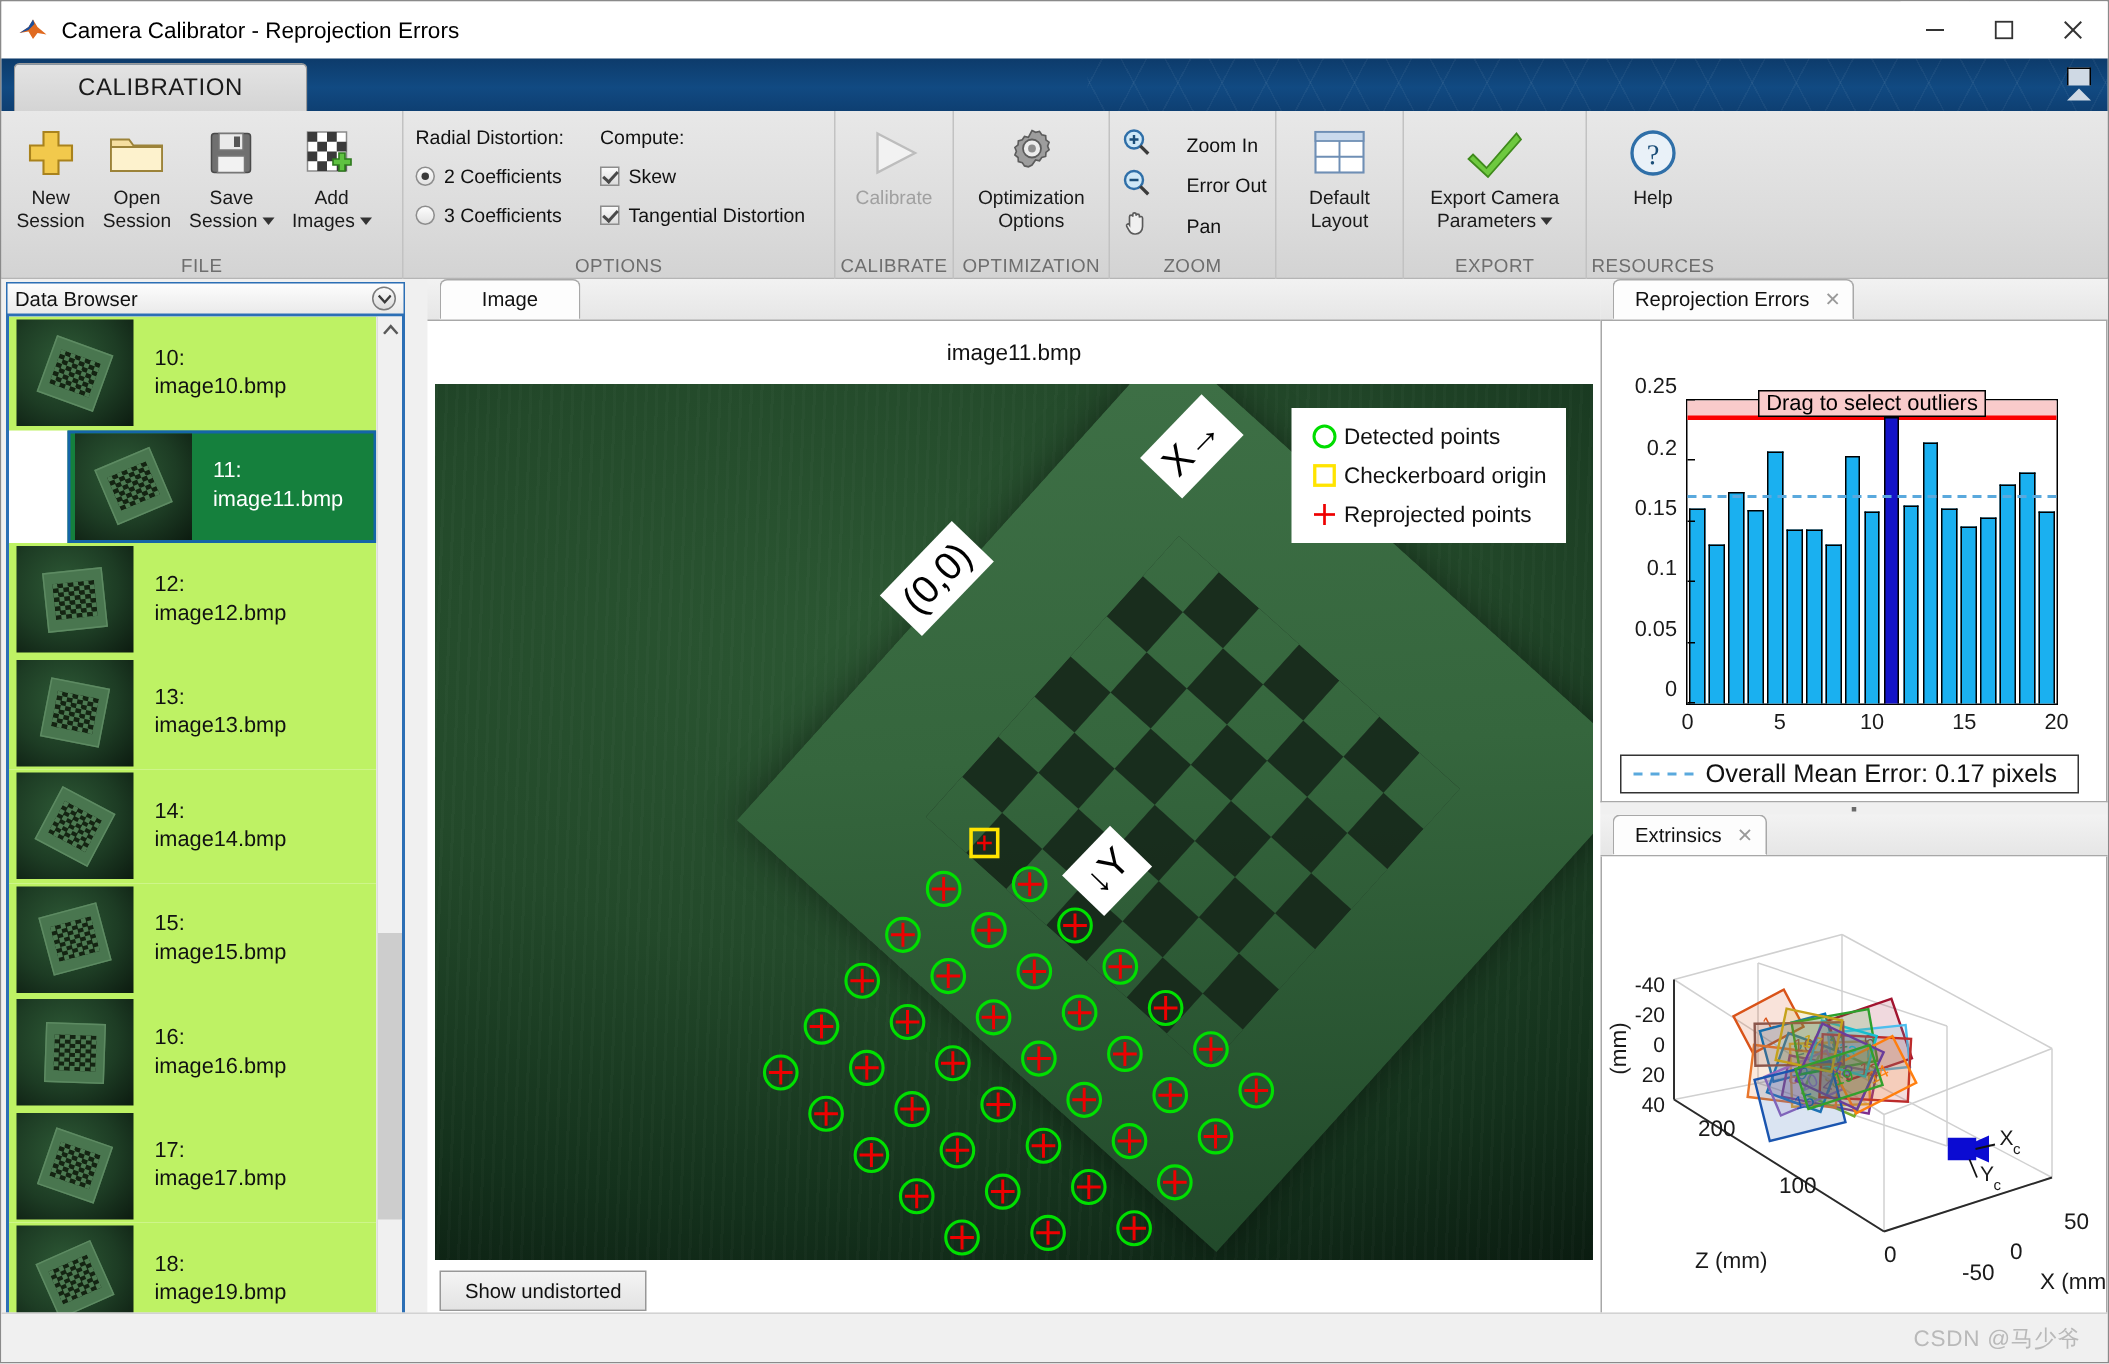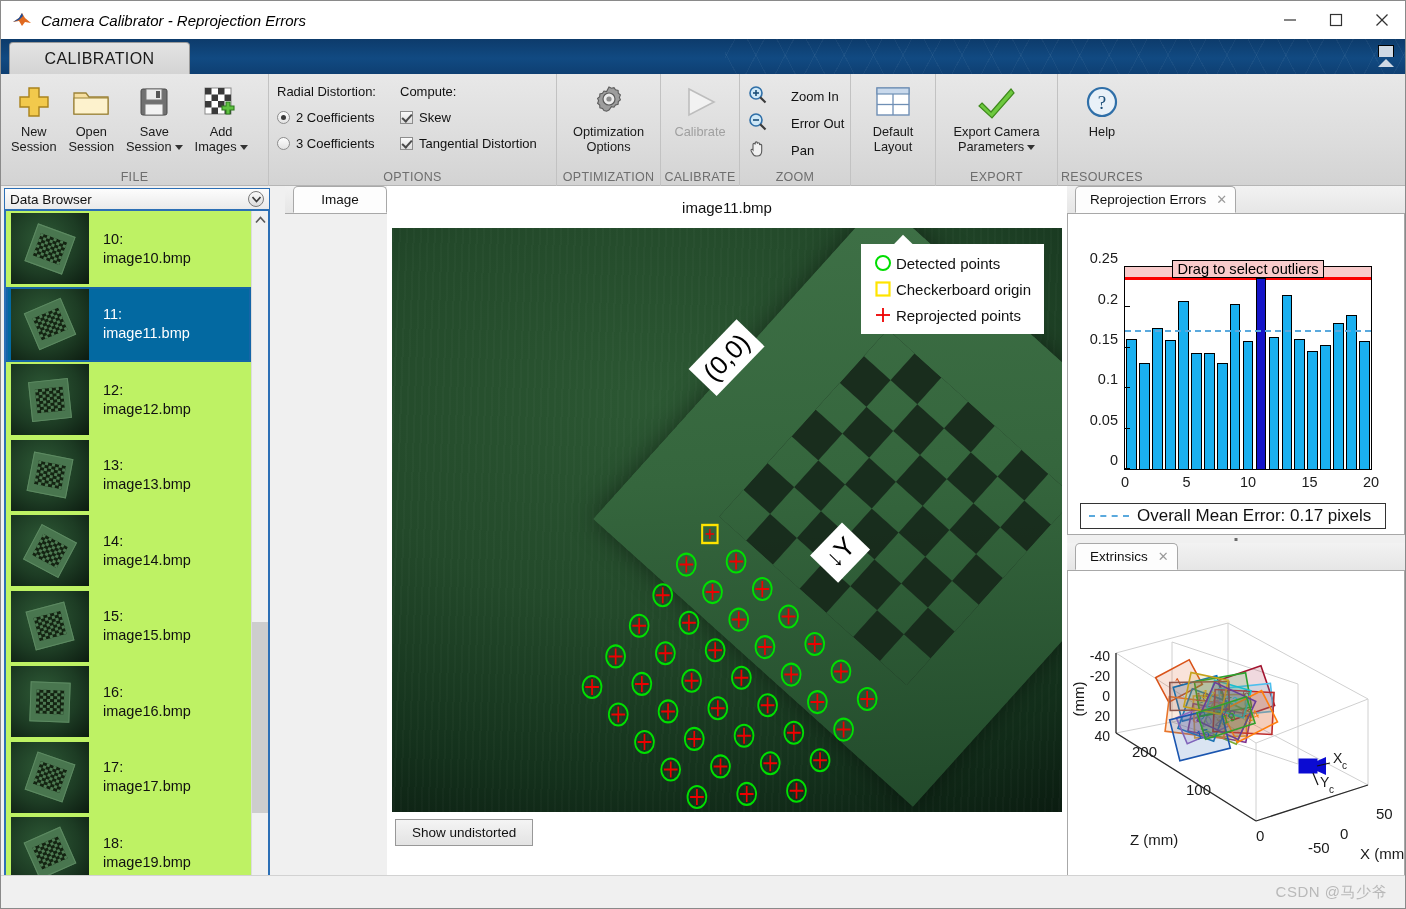--- a/index.html
+++ b/index.html
@@ -17,21 +17,21 @@
   }
 
   
   .titlebar {
     position: absolute; left: 0; top: 0; width: 1404px; height: 38px;
     background: #ffffff;
     display: flex; align-items: center;
   }
   .title-logo { margin-left: 10px; width: 22px; height: 22px; position: relative; }
   .title-text {
-    font-size: 15px; color: #000; margin-left: 8px; white-space: nowrap; font-style: italic;
+    font-size: 15px; color: #000; margin-left: 8px; white-space: nowrap;
   }
   .win-btns { margin-left: auto; display: flex; height: 38px; }
   .win-btn {
     width: 46px; height: 38px; display: flex; align-items: center; justify-content: center;
     font-size: 15px; color: #333; background: #ffffff;
   }
   .win-btn svg { display: block; }
 
   
   .ribbon-tabstrip {
@@ -39,21 +39,21 @@
     background: linear-gradient(180deg, #0d3b6b 0%, #114a82 55%, #0e3f72 100%);
     overflow: hidden;
   }
   .ribbon-tabstrip::after {
     content: ""; position: absolute; right: 0; top: -30px; width: 680px; height: 100px;
     background-image:
       repeating-linear-gradient(62deg, rgba(255,255,255,.045) 0 1px, transparent 1px 26px),
       repeating-linear-gradient(-62deg, rgba(255,255,255,.045) 0 1px, transparent 1px 26px);
   }
   .ribbon-tab {
-    position: absolute; left: 8px; top: 3px; width: 181px; height: 32px;
+    position: absolute; left: 8px; top: 3px; width: 196px; height: 32px;
     background: linear-gradient(180deg, #e3e3e3 0%, #d4d4d4 100%);
     border: 1px solid #9a9a9a; border-bottom: none;
     border-radius: 4px 4px 0 0;
     display: flex; align-items: center; justify-content: center;
     font-size: 16px; color: #1a1a1a; letter-spacing: .4px;
   }
   .ribbon-collapse {
     position: absolute; right: 8px; top: 6px; width: 22px; height: 22px;
     display: flex; flex-direction: column; align-items: center; justify-content: center;
     cursor: pointer;
@@ -146,21 +146,21 @@
   }
   .browser-list-wrap {
     flex: 1; margin: 0 3px 4px 3px; border: 2px solid #2c6fb5; border-top: 1px solid #2c6fb5;
     background: #fff; position: relative; display: flex; overflow: hidden;
   }
   .browser-list { flex: 1; overflow: hidden; }
   .brow {
     height: 75.5px; display: flex; align-items: center; background: #bef264;
     cursor: pointer;
   }
-  .brow.sel { background: #0369a1; outline: 2px solid #1565a8; outline-offset: -2px; }
+  .brow.sel { background: #15803d; outline: 2px solid #1565a8; outline-offset: -2px; margin-left: 39px; }
   .brow .thumb {
     width: 78px; height: 71px; margin: 2px 0 2px 5px; flex: none;
     position: relative; overflow: hidden;
     background: radial-gradient(ellipse at 42% 38%, #2e5a36 0%, #1d3c24 55%, #0c1b10 100%);
   }
   .brow .thumb .plate {
     position: absolute; left: 50%; top: 50%; width: 40px; height: 40px;
     background: #49764f; border: 1px solid #5d8a62;
   }
   .brow .thumb .cb {
@@ -185,21 +185,21 @@
   }
   .vscroll .track { flex: 1; position: relative; background: #f0f0f0; }
   .vscroll .thumbbar {
     position: absolute; left: 0; width: 17px; top: 60%; height: 29%;
     background: #cdcdcd; cursor: pointer;
   }
 
   
   .center {
     flex: 1; height: 722px; position: relative;
-    display: flex; flex-direction: row; background: #f0f0f0; padding-left: 12px;
+    display: flex; flex-direction: column; background: #f0f0f0; padding-left: 12px;
   }
   .tabbar {
     height: 28px; position: relative;
     border-bottom: 1px solid #a8a8a8;
     background: linear-gradient(180deg,#f2f2f2,#e6e6e6);
     display: flex; align-items: flex-end; padding-left: 8px;
   }
   .tab {
     height: 27px; min-width: 94px; padding: 0 16px;
     background: #fdfdfd; border: 1px solid #a8a8a8; border-bottom: 1px solid #fdfdfd;
@@ -452,48 +452,48 @@
           </div>
           <div class="opt-row">
             <span class="cbx on"></span>
             <span>Tangential Distortion</span>
           </div>
         </div>
       </div>
       <div class="rgroup-label">OPTIONS</div>
     </div>
 
+    <div class="rgroup" style="width:79px;">
+      <div class="rgroup-body" style="justify-content:center;">
+        <div class="rbtn disabled">
+          <span class="ico">
+            <svg width="38" height="36" viewBox="0 0 38 36">
+              <path d="M8 5 L33 18 L8 31 Z" fill="#f2f2f2" stroke="#bdbdbd" stroke-width="1.6"></path>
+            </svg>
+          </span>
+          <span class="lbl">Calibrate</span>
+        </div>
+      </div>
+      <div class="rgroup-label">CALIBRATE</div>
+    </div>
+
     <div class="rgroup" style="width:104px;">
       <div class="rgroup-body" style="justify-content:center;">
         <div class="rbtn">
           <span class="ico">
             <svg width="36" height="36" viewBox="0 0 36 36">
               <path d="M18 3 l2.4 1.2 2.6-.6 1.5 2.2 2.6.7.2 2.7 2.1 1.7-1 2.5 1 2.5-2.1 1.7-.2 2.7-2.6.7-1.5 2.2-2.6-.6L18 26l-2.4 1.2-2.6-.6-1.5-2.2-2.6-.7-.2-2.7L6.6 19.3l1-2.5-1-2.5 2.1-1.7.2-2.7 2.6-.7 1.5-2.2 2.6.6z" fill="#9d9d9d" stroke="#5c5c5c" stroke-width="1.1"></path>
               <circle cx="18" cy="15" r="6" fill="#ececec" stroke="#5c5c5c" stroke-width="1.2"></circle>
               <circle cx="18" cy="15" r="2.6" fill="#8d8d8d"></circle>
             </svg>
           </span>
           <span class="lbl"><span>Optimization</span><br><span>Options</span></span>
         </div>
       </div>
       <div class="rgroup-label">OPTIMIZATION</div>
-    </div>
-
-    <div class="rgroup" style="width:79px;">
-      <div class="rgroup-body" style="justify-content:center;">
-        <div class="rbtn disabled">
-          <span class="ico">
-            <svg width="38" height="36" viewBox="0 0 38 36">
-              <path d="M8 5 L33 18 L8 31 Z" fill="#f2f2f2" stroke="#bdbdbd" stroke-width="1.6"></path>
-            </svg>
-          </span>
-          <span class="lbl">Calibrate</span>
-        </div>
-      </div>
-      <div class="rgroup-label">CALIBRATE</div>
     </div>
 
     <div class="rgroup" style="width:111px;">
       <div class="rgroup-body">
         <div class="zoom-list">
           <div class="zoom-item">
             <span>
               <svg width="19" height="19" viewBox="0 0 19 19">
                 <circle cx="8" cy="8" r="6" fill="#cfe8f7" stroke="#2f6fa8" stroke-width="1.6"></circle>
                 <line x1="12.2" y1="12.2" x2="17.5" y2="17.5" stroke="#3b3b3b" stroke-width="2.2"></line>

